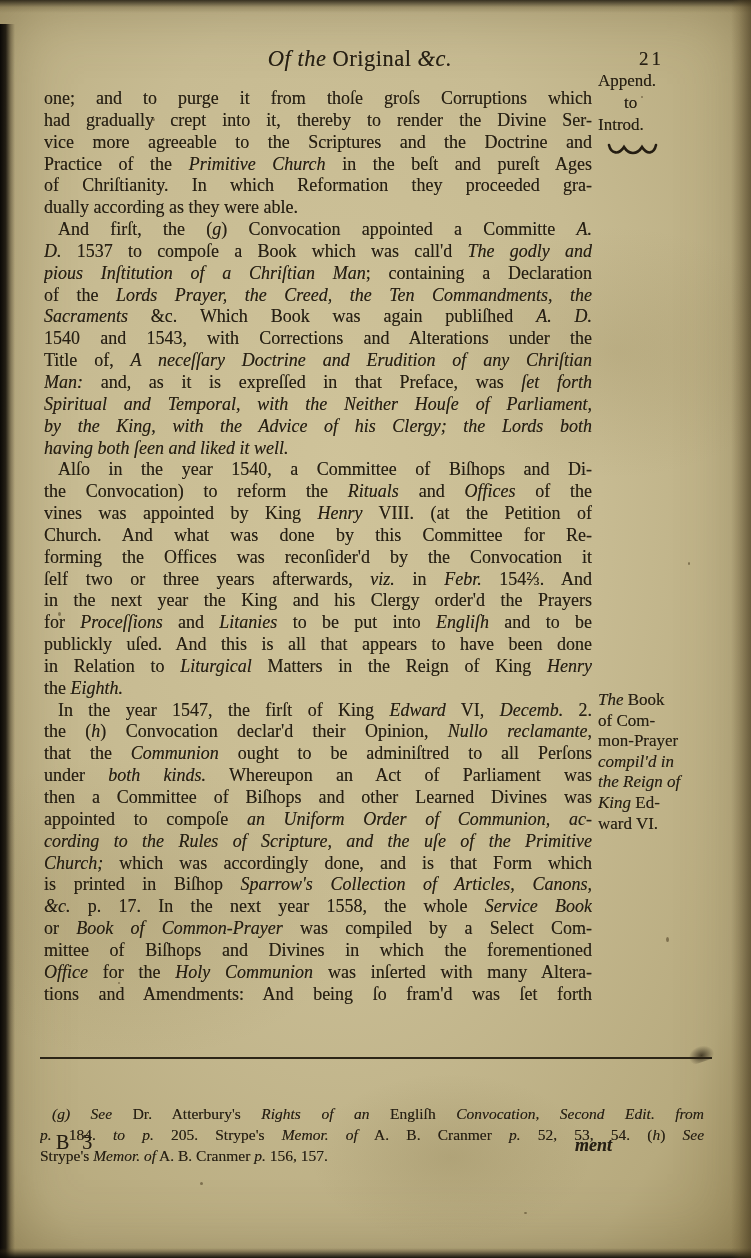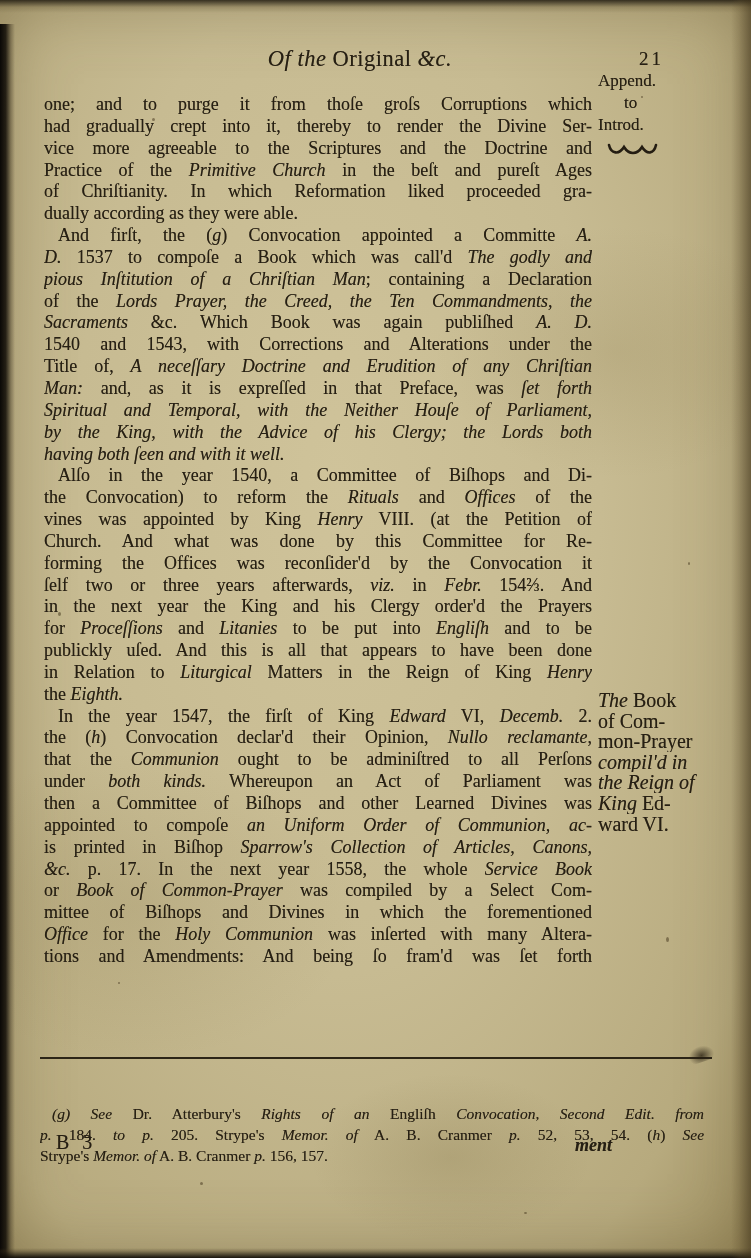--- a/index.html
+++ b/index.html
@@ -28,32 +28,32 @@
     background:linear-gradient(to left,rgba(66,53,28,.6),rgba(92,77,44,.25) 60%,transparent);}
   .speck{position:absolute;border-radius:50%;background:#4a3c22;opacity:.55;}
 
   .ink{color:#261f13;text-shadow:0 0 .5px rgba(38,31,19,.55);}
 
   .header{position:absolute;top:46px;left:44px;width:548px;padding-left:42px;
     text-align:center;font-size:22.5px;letter-spacing:.5px;}
   .header .it{font-style:italic;}
   .pageno{position:absolute;top:48px;left:639px;font-size:19px;letter-spacing:3px;}
 
-  .body-col{position:absolute;top:94px;left:44px;width:548px;}
+  .body-col{position:absolute;top:88px;left:44px;width:548px;}
   .line{height:21.85px;line-height:21.85px;font-size:18px;overflow:hidden;
     text-align:justify;text-align-last:justify;}
   .line.left{text-align:left;text-align-last:left;}
   .line.indent{text-indent:14px;}
   .it{font-style:italic;}
 
   .mnote{position:absolute;left:598px;width:142px;}
   .mnote .mline{overflow:hidden;}
   #mnote1 .mline{font-size:17px;line-height:22px;}
   #mnote1 .mline.ctr{padding-left:26px;}
-  #mnote2 .mline{font-size:20px;line-height:20.6px;}
+  #mnote2 .mline{font-size:17px;line-height:20.6px;}
   #mnote1{top:70px;} #mnote2{top:690px;}
   .squiggle{margin-top:5px;margin-left:8px;}
 
   .rule{position:absolute;left:40px;top:1057px;width:672px;height:2px;background:#2c2517;}
   .smudge{position:absolute;left:688px;top:1046px;width:26px;height:16px;
     background:radial-gradient(ellipse at 50% 60%, rgba(35,27,14,.75), rgba(35,27,14,0) 70%);
     transform:rotate(-18deg);}
 
   .footnotes{position:absolute;left:40px;top:1070px;width:664px;margin-top:33px;}
   .fn{height:21px;line-height:21px;font-size:15.5px;overflow:hidden;
@@ -75,50 +75,52 @@
       <div class="hline"><span class="it">Of the </span><span>Original </span><span class="it">&amp;c.</span></div>
     </div>
 
   <div class="pageno">21</div>
 
   <div class="body-col" id="body-lines">
       <div class="line"><span>one; and to purge it from thoſe groſs Corruptions which</span></div>
       <div class="line"><span>had gradually crept into it, thereby to render the Divine Ser-</span></div>
       <div class="line"><span>vice more agreeable to the Scriptures and the Doctrine and</span></div>
       <div class="line"><span>Practice of the </span><span class="it">Primitive Church</span><span> in the beſt and pureſt Ages</span></div>
-      <div class="line"><span>of Chriſtianity. In which Reformation liked proceeded gra-</span></div>
+      <div class="line"><span>of Chriſtianity. In which Reformation they proceeded gra-</span></div>
       <div class="line left"><span>dually according as they were able.</span></div>
       <div class="line indent"><span>And firſt, the (</span><span class="it">g</span><span>) Convocation appointed a Committe </span><span class="it">A.</span></div>
       <div class="line"><span class="it">D.</span><span> 1537 to compoſe a Book which was call'd </span><span class="it">The godly and</span></div>
       <div class="line"><span class="it">pious Inſtitution of a Chriſtian Man</span><span>; containing a Declaration</span></div>
       <div class="line"><span>of the </span><span class="it">Lords Prayer, the Creed, the Ten Commandments, the</span></div>
       <div class="line"><span class="it">Sacraments</span><span> &amp;c. Which Book was again publiſhed </span><span class="it">A. D.</span></div>
       <div class="line"><span>1540 and 1543, with Corrections and Alterations under the</span></div>
       <div class="line"><span>Title of, </span><span class="it">A neceſſary Doctrine and Erudition of any Chriſtian</span></div>
       <div class="line"><span class="it">Man:</span><span> and, as it is expreſſed in that Preface, was </span><span class="it">ſet forth</span></div>
       <div class="line"><span class="it">Spiritual and Temporal, with the Neither Houſe of Parliament,</span></div>
       <div class="line"><span class="it">by the King, with the Advice of his Clergy; the Lords both</span></div>
-      <div class="line left"><span class="it">having both ſeen and with it well.</span></div>
+      <div class="line left"><span class="it">having both ſeen and liked it well.</span></div>
       <div class="line indent"><span>Alſo in the year 1540, a Committee of Biſhops and Di-</span></div>
       <div class="line"><span>the Convocation) to reform the </span><span class="it">Rituals</span><span> and </span><span class="it">Offices</span><span> of the</span></div>
       <div class="line"><span>vines was appointed by King </span><span class="it">Henry</span><span> VIII. (at the Petition of</span></div>
       <div class="line"><span>Church. And what was done by this Committee for Re-</span></div>
       <div class="line"><span>forming the Offices was reconſider'd by the Convocation it</span></div>
       <div class="line"><span>ſelf two or three years afterwards, </span><span class="it">viz.</span><span> in </span><span class="it">Febr.</span><span> 154⅔. And</span></div>
       <div class="line"><span>in the next year the King and his Clergy order'd the Prayers</span></div>
       <div class="line"><span>for </span><span class="it">Proceſſions</span><span> and </span><span class="it">Litanies</span><span> to be put into </span><span class="it">Engliſh</span><span> and to be</span></div>
       <div class="line"><span>publickly uſed. And this is all that appears to have been done</span></div>
       <div class="line"><span>in Relation to </span><span class="it">Liturgical</span><span> Matters in the Reign of King </span><span class="it">Henry</span></div>
       <div class="line left"><span>the </span><span class="it">Eighth.</span></div>
       <div class="line indent"><span>In the year 1547, the firſt of King </span><span class="it">Edward</span><span> VI, </span><span class="it">Decemb.</span><span> 2.</span></div>
       <div class="line"><span>the (</span><span class="it">h</span><span>) Convocation declar'd their Opinion, </span><span class="it">Nullo reclamante</span><span>,</span></div>
       <div class="line"><span>that the </span><span class="it">Communion</span><span> ought to be adminiſtred to all Perſons</span></div>
       <div class="line"><span>under </span><span class="it">both kinds.</span><span> Whereupon an Act of Parliament was</span></div>
       <div class="line"><span>then a Committee of Biſhops and other Learned Divines was</span></div>
       <div class="line"><span>appointed to compoſe </span><span class="it">an Uniform Order of Communion, ac-</span></div>
+      <div class="line"><span class="it">cording to the Rules of Scripture, and the uſe of the Primitive</span></div>
+      <div class="line"><span class="it">Church;</span><span> which was accordingly done, and is that Form which</span></div>
       <div class="line"><span>is printed in Biſhop </span><span class="it">Sparrow's Collection of Articles, Canons,</span></div>
       <div class="line"><span class="it">&amp;c.</span><span> p. 17. In the next year 1558, the whole </span><span class="it">Service Book</span></div>
       <div class="line"><span>or </span><span class="it">Book of Common-Prayer</span><span> was compiled by a Select Com-</span></div>
       <div class="line"><span>mittee of Biſhops and Divines in which the forementioned</span></div>
       <div class="line"><span class="it">Office</span><span> for the </span><span class="it">Holy Communion</span><span> was inſerted with many Altera-</span></div>
       <div class="line"><span>tions and Amendments: And being ſo fram'd was ſet forth</span></div>
     </div>
 
   <div class="mnote" id="mnote1">
     <div id="mnote1-lines">

